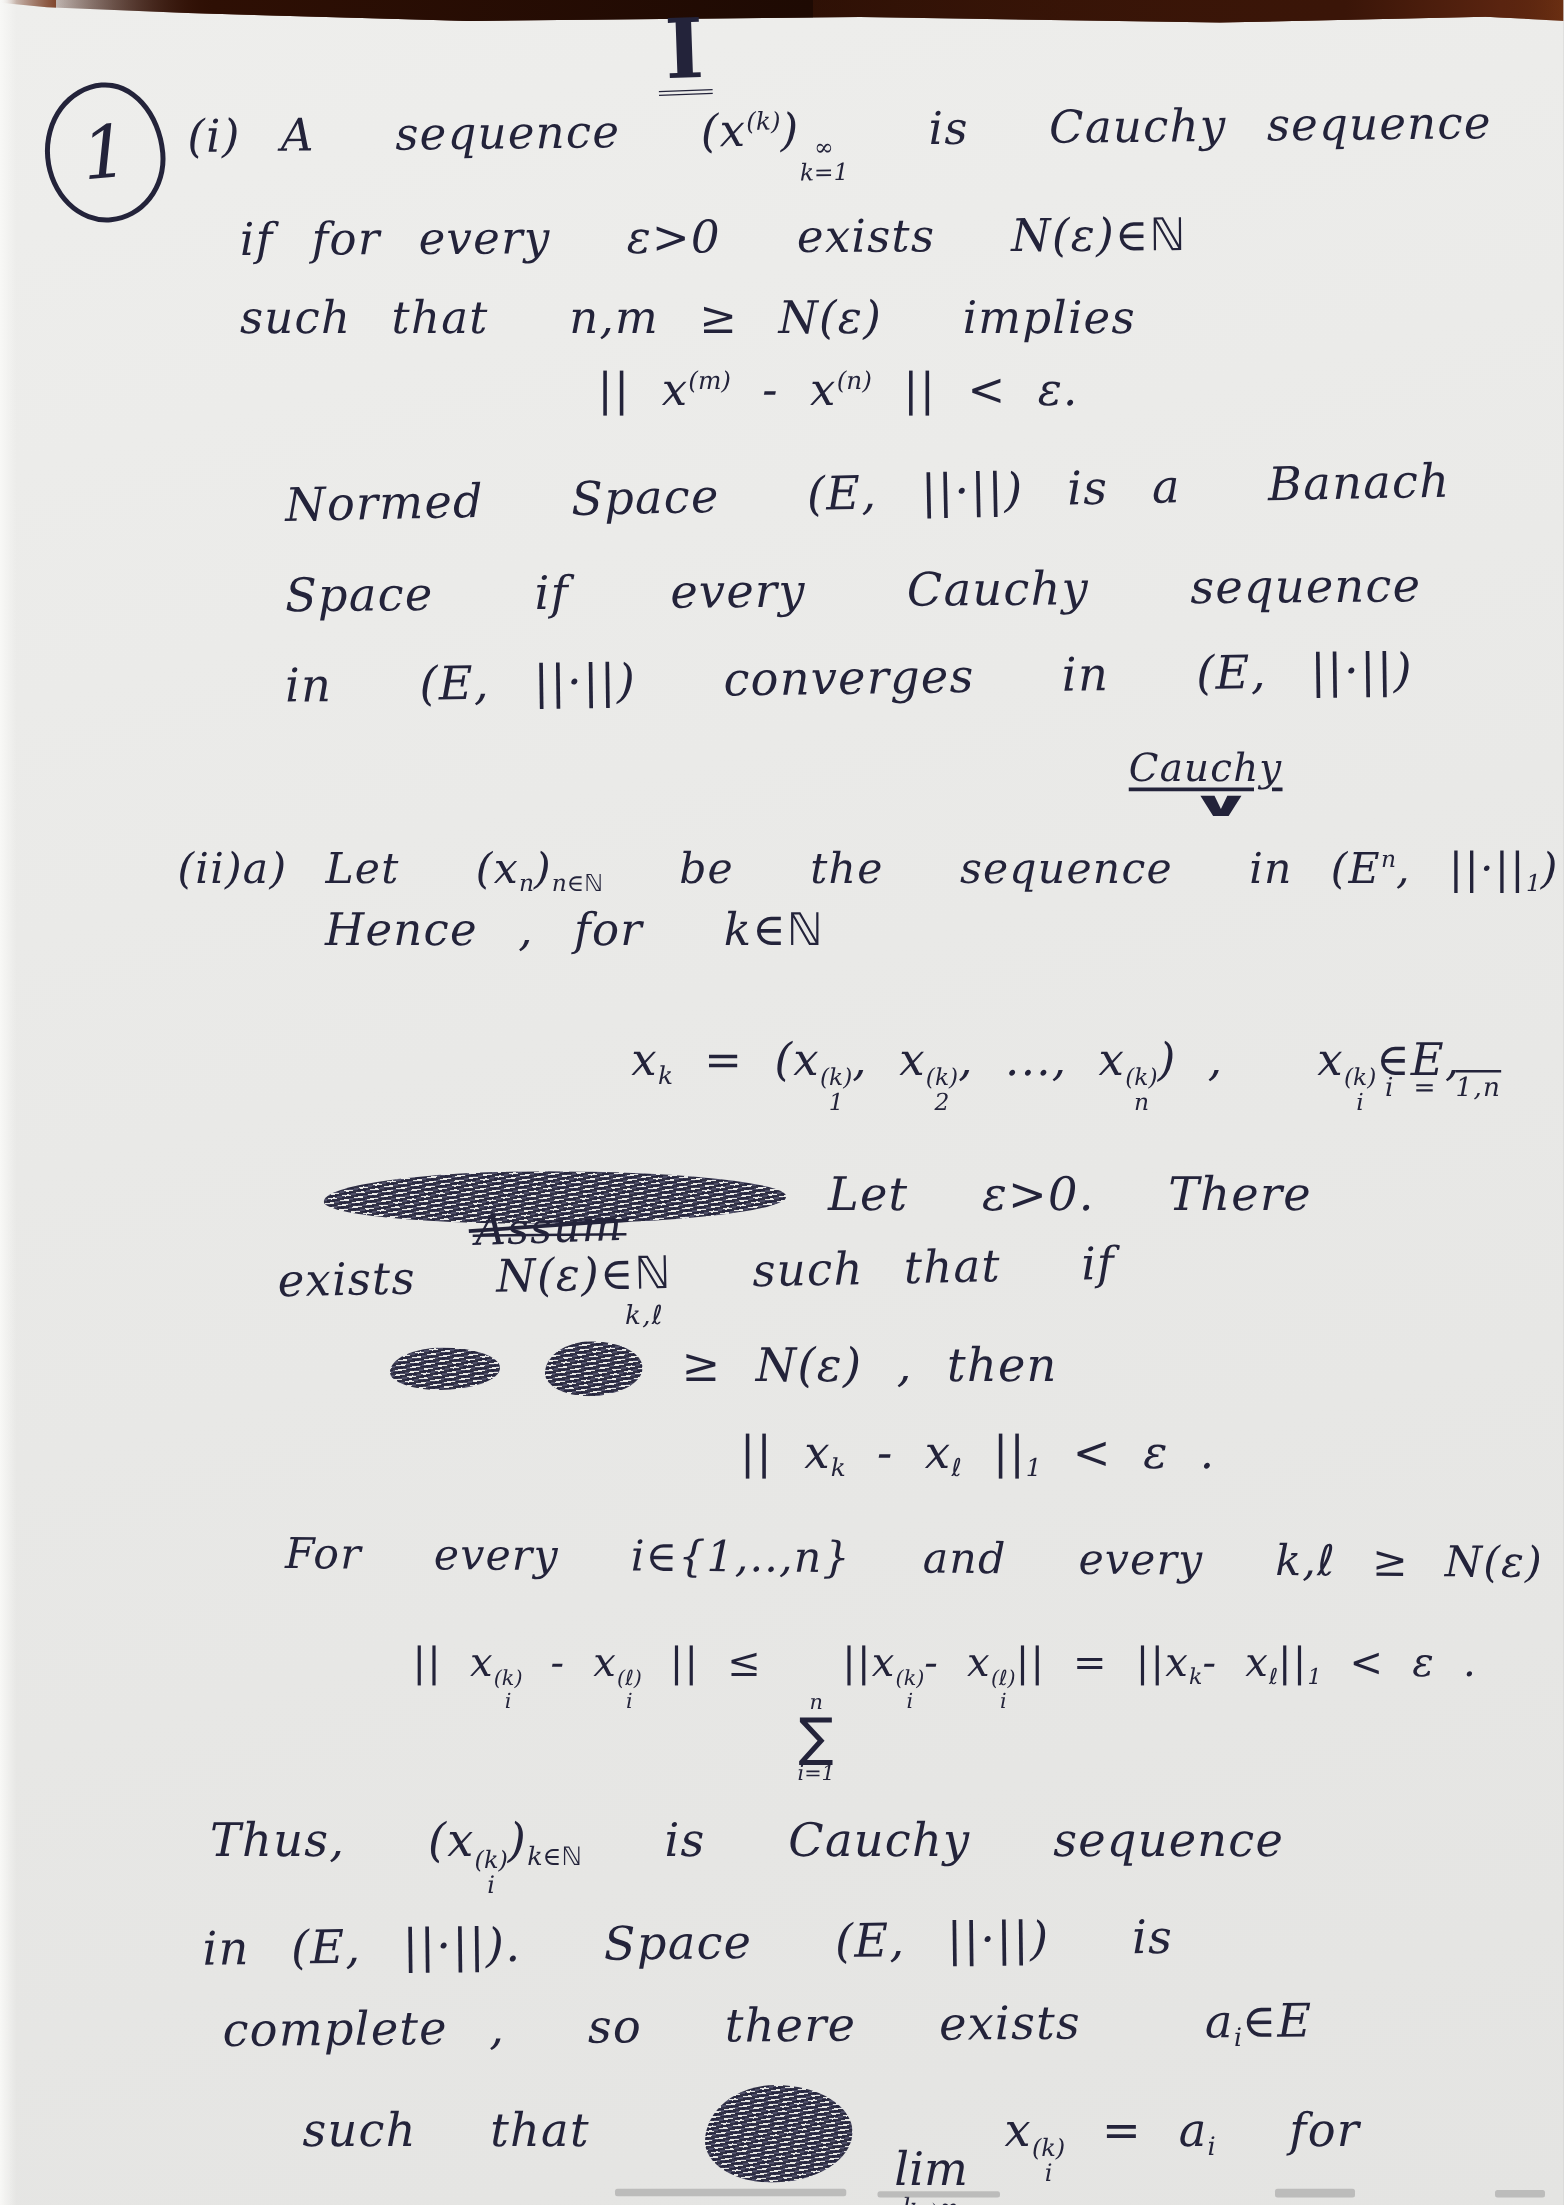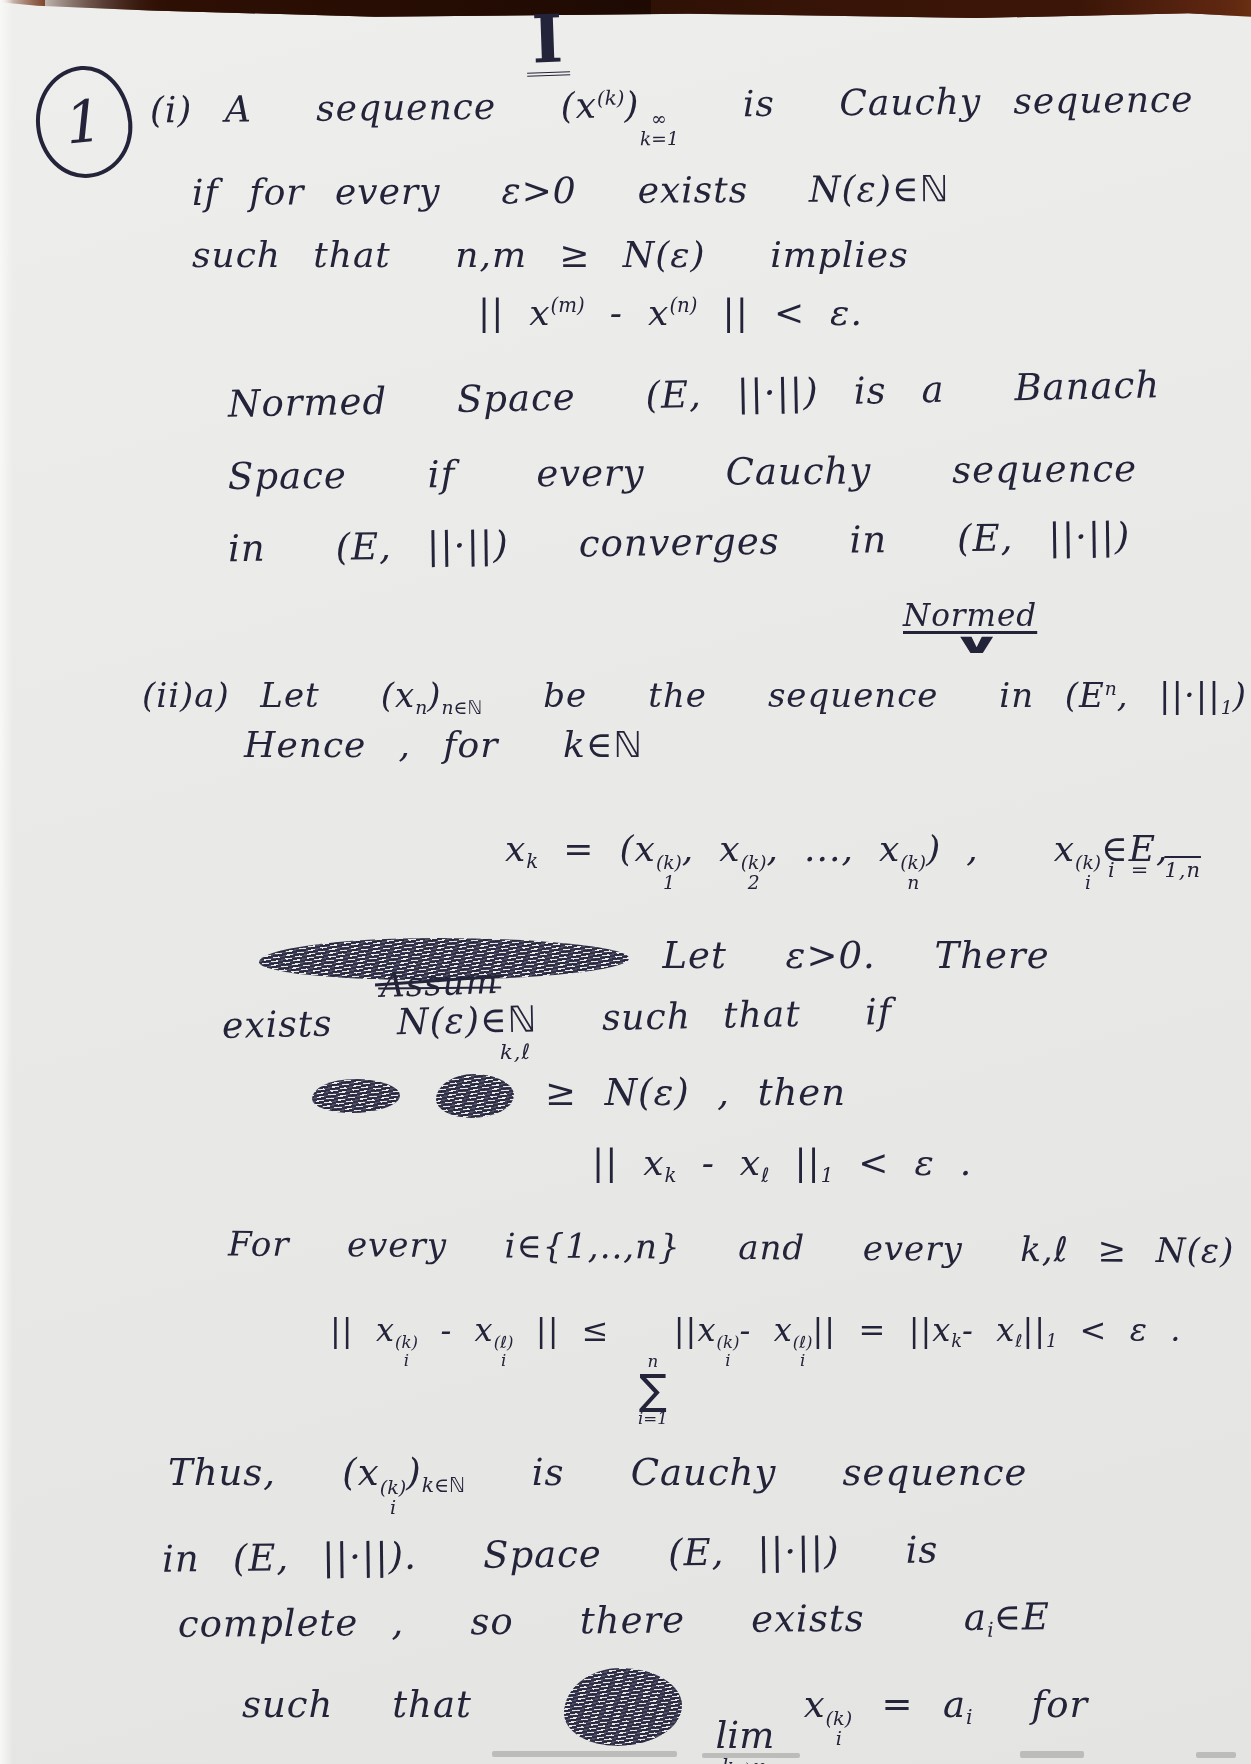--- a/index.html
+++ b/index.html
@@ -58,21 +58,21 @@
   .l0{left:150px;top:84px;font-size:36px;word-spacing:.55em;transform:rotate(-.6deg);}
   .l1{left:192px;top:170px;font-size:36px;word-spacing:.5em;transform:rotate(-.3deg);}
   .l2{left:192px;top:234px;font-size:36px;word-spacing:.55em;}
   .l3{left:478px;top:292px;font-size:36px;}
   .l4{left:228px;top:374px;font-size:37px;word-spacing:.6em;transform:rotate(-1.2deg);}
   .l5{left:228px;top:452px;font-size:37px;word-spacing:.75em;transform:rotate(-.5deg);}
   .l6{left:228px;top:522px;font-size:37px;word-spacing:.6em;transform:rotate(-.8deg);}
   .l7{left:903px;top:598px;font-size:31px;}
   .l8{left:966px;top:628px;font-size:28px;transform:scaleX(2.3);}
   .l9{left:142px;top:648px;font-size:34px;word-spacing:.55em;margin-top:28px;}
-  .l10{left:244px;top:724px;font-size:36px;word-spacing:.55em;}
+  .l10{left:260px;top:724px;font-size:36px;word-spacing:.55em;}
   .l11{left:505px;top:788px;font-size:36px;margin-top:40px;}
   .l12{left:1076px;top:858px;font-size:21px;margin-left:32px;}
   .l13{left:255px;top:935px;font-size:37px;word-spacing:.45em;}
   .l14{left:380px;top:964px;font-size:34px;transform:rotate(-2deg);}
   .l15{left:222px;top:998px;font-size:36px;word-spacing:.55em;transform:rotate(-1.2deg);}
   .l16{left:500px;top:1040px;font-size:21px;}
   .l17{left:308px;top:1072px;font-size:37px;word-spacing:.4em;}
   .l18{left:592px;top:1142px;font-size:36px;font-style:italic;}
   .l19{left:228px;top:1228px;font-size:34px;word-spacing:.5em;transform:rotate(.4deg);}
   .l20{left:330px;top:1312px;font-size:32px;}
@@ -93,21 +93,21 @@
     <span>1</span>
   </div>
 
   <div class="line l0"><span class="t">(i) A  sequence  (x</span><span class="sup">(k)</span><span class="t">)</span><span class="stk"><span class="top">∞</span><span class="bot">k=1</span></span><span class="t">  is  Cauchy sequence</span></div>
   <div class="line l1"><span class="t">if for every  ε&gt;0  exists  N(ε)∈ℕ</span></div>
   <div class="line l2"><span class="t">such that  n,m ≥ N(ε)  implies</span></div>
   <div class="line l3"><span class="t">|| x</span><span class="sup">(m)</span><span class="t"> - x</span><span class="sup">(n)</span><span class="t"> || &lt; ε.</span></div>
   <div class="line l4"><span class="t">Normed  Space  (E, ||·||) is a  Banach</span></div>
   <div class="line l5"><span class="t">Space  if  every  Cauchy  sequence</span></div>
   <div class="line l6"><span class="t">in  (E, ||·||)  converges  in  (E, ||·||)</span></div>
-  <div class="line l7"><span class="u">Normed</span></div>
+  <div class="line l7"><span class="u">Cauchy</span></div>
   <div class="line l8 caret"><span class="t">∨</span></div>
   <div class="line l9"><span class="t">(ii)a) Let  (x</span><span class="sub">n</span><span class="t">)</span><span class="sub">n∈ℕ</span><span class="t">  be  the  sequence  in (E</span><span class="sup">n</span><span class="t">, ||·||</span><span class="sub">1</span><span class="t">)</span></div>
   <div class="line l10"><span class="t">Hence , for  k∈ℕ</span></div>
   <div class="line l11"><span class="t">x</span><span class="sub">k</span><span class="t"> = (x</span><span class="stk"><span class="top">(k)</span><span class="bot">1</span></span><span class="t">, x</span><span class="stk"><span class="top">(k)</span><span class="bot">2</span></span><span class="t">, ..., x</span><span class="stk"><span class="top">(k)</span><span class="bot">n</span></span><span class="t">) ,   x</span><span class="stk"><span class="top">(k)</span><span class="bot">i</span></span><span class="t">∈E,</span></div>
   <div class="line l12"><span class="t">i = </span><span class="ov">1,n</span></div>
   <div class="line l13"><span class="scb" style="width: 370px; height: 42px;"></span><span class="t"> Let  ε&gt;0.  There</span></div>
   <div class="line l14"><span class="strike">Assum</span></div>
   <div class="line l15"><span class="t">exists  N(ε)∈ℕ  such that  if</span></div>
   <div class="line l16"><span class="t">k,ℓ</span></div>
   <div class="line l17"><span class="scb" style="width: 88px; height: 34px;"></span><span class="t"> </span><span class="scb" style="width: 78px; height: 44px;"></span><span class="t"> ≥ N(ε) , then</span></div>

